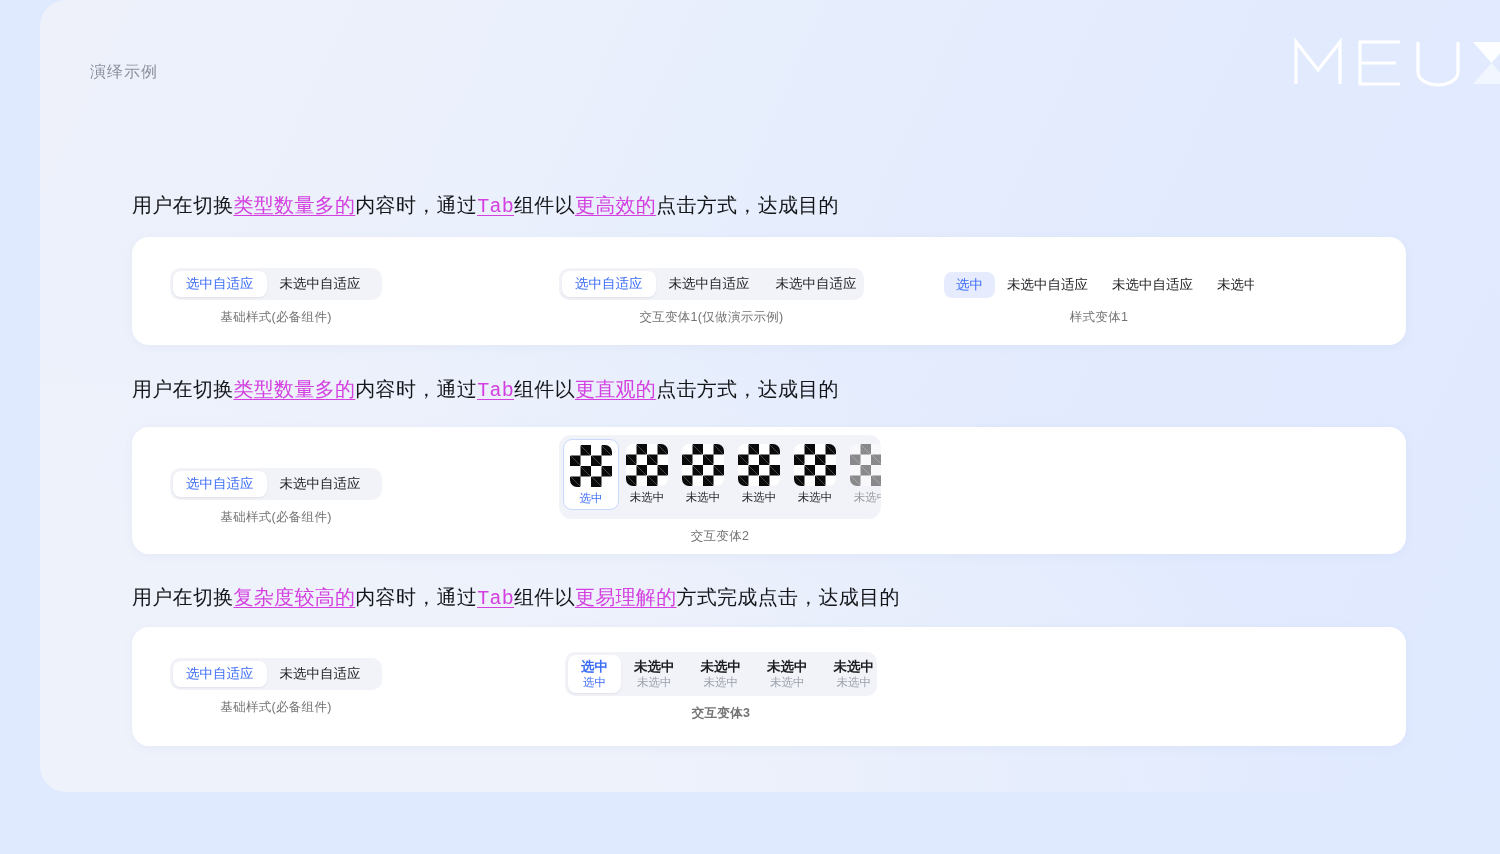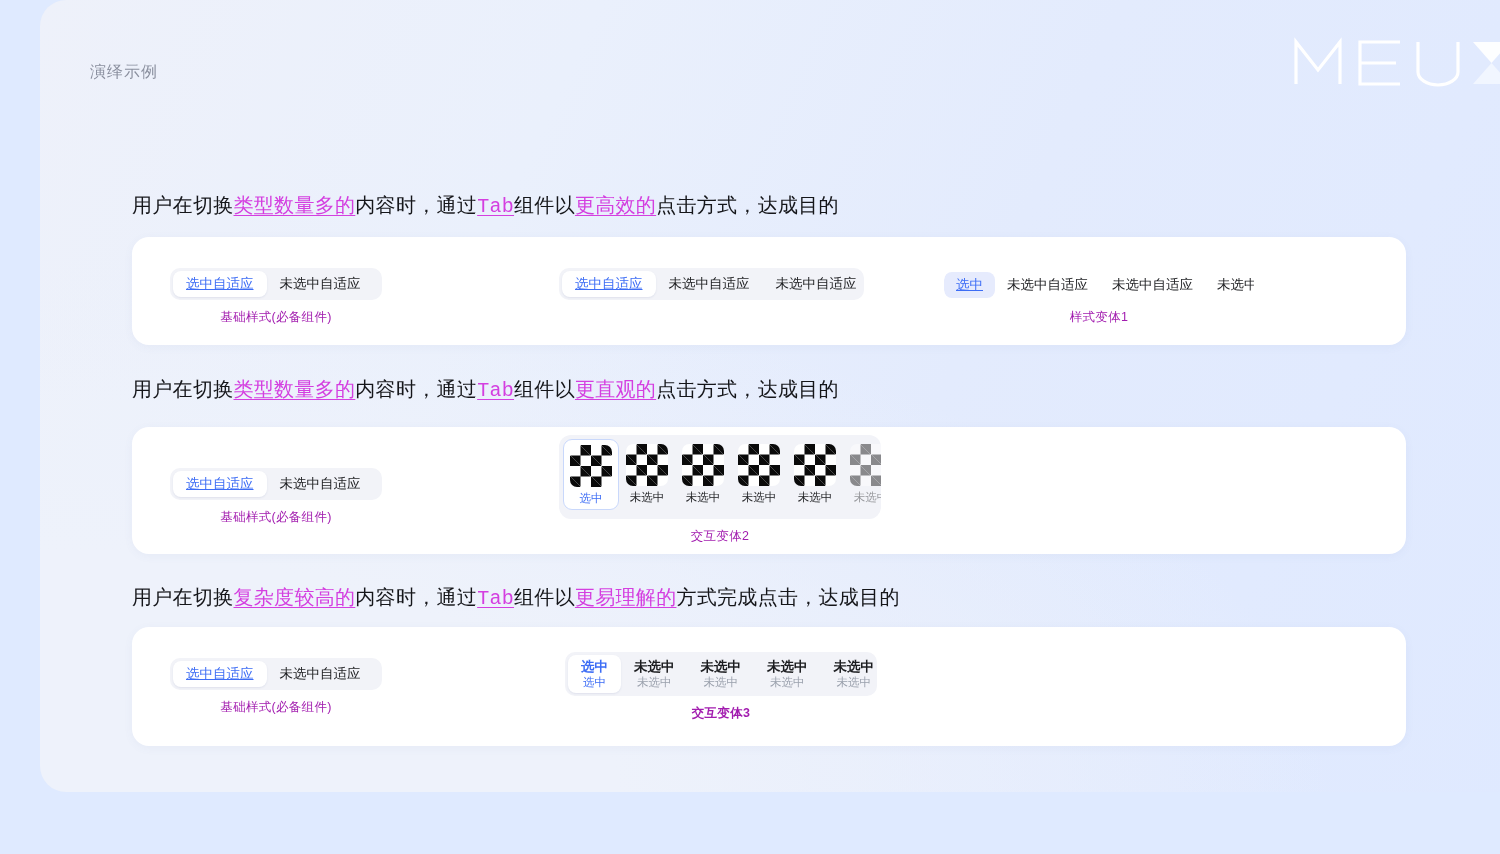--- a/index.html
+++ b/index.html
@@ -67,21 +67,21 @@
     background:#ffffff; border-radius:17px;
     box-shadow: 0 2px 10px rgba(90,110,160,0.055);
   }
   .card1 { top:237px; height:108px; }
   .card2 { top:427px; height:127px; }
   .card3 { top:627px; height:119px; }
 
   .grp { position:absolute; }
   .grp .caption {
     margin-top:9px; text-align:center;
-    font-size:12.5px; color:#a21caf; letter-spacing:0.3px; white-space:nowrap;
+    font-size:12.5px; color:#737373; letter-spacing:0.3px; white-space:nowrap;
   }
 
   
   .tabbar {
     background:#f2f3f8;
     border-radius:10px;
     display:flex; align-items:center;
     overflow:hidden;
     height:32px;
     padding:3px;
@@ -89,21 +89,20 @@
   .tab {
     height:26px; line-height:26px;
     padding:0 13px;
     font-size:13.5px; color:#1c1d20;
     border-radius:8px;
     white-space:nowrap; flex:0 0 auto;
   }
   .tab.sel {
     background:#ffffff; color:#3d6df5;
     box-shadow:0 1px 2px rgba(60,80,140,0.10);
-    text-decoration:underline;
   }
   .tab.fade { color:#c3c7d2; }
 
   
   .tabbar.v-plain { background:transparent; padding:0; height:30px; }
   .tabbar.v-plain .tab { padding:0 12px; font-size:13.5px; color:#1c1d20; }
   .tabbar.v-plain .tab.sel {
     background:#e6ebfd; color:#3d6df5; box-shadow:none;
   }
 
@@ -191,20 +190,21 @@
       <div class="caption">基础样式(必备组件)</div>
     </div>
 
     <div class="grp" style="left:427px; top:31px;">
       <div class="tabbar" style="width:305px;">
         <div class="tab sel">选中自适应</div>
         <div class="tab">未选中自适应</div>
         <div class="tab">未选中自适应</div>
 
       </div>
+      <div class="caption">交互变体1(仅做演示示例)</div>
     </div>
 
     <div class="grp" style="left:812px; top:33px;">
       <div class="tabbar v-plain" style="width:310px;">
         <div class="tab sel">选中</div>
         <div class="tab">未选中自适应</div>
         <div class="tab">未选中自适应</div>
         <div class="tab fade" style="padding-right:2px;">未选中自适</div>
 
       </div>

